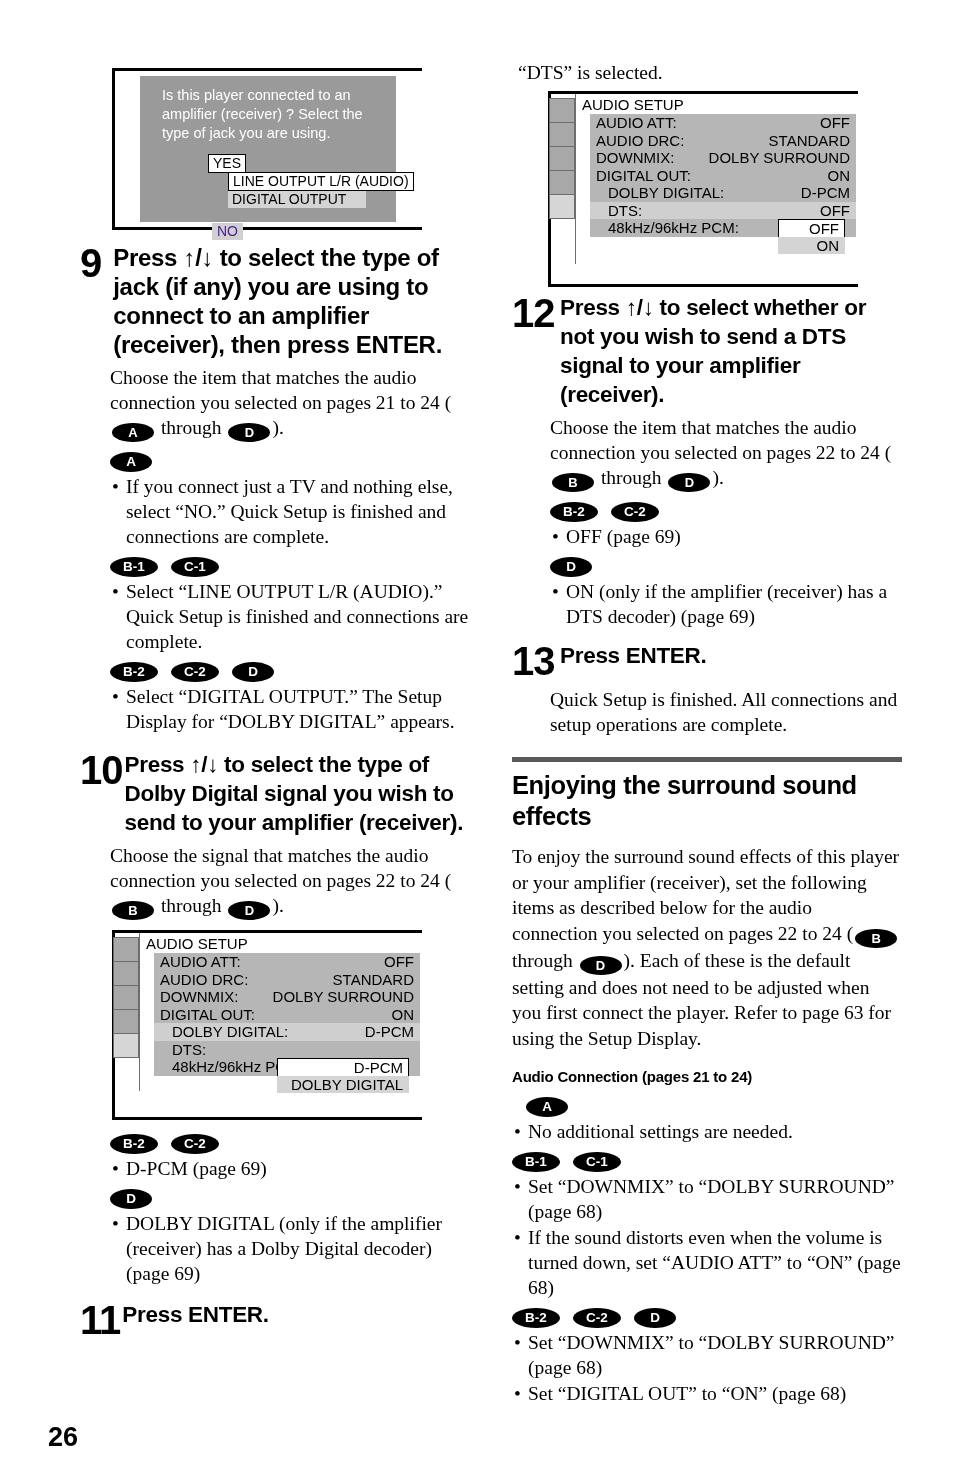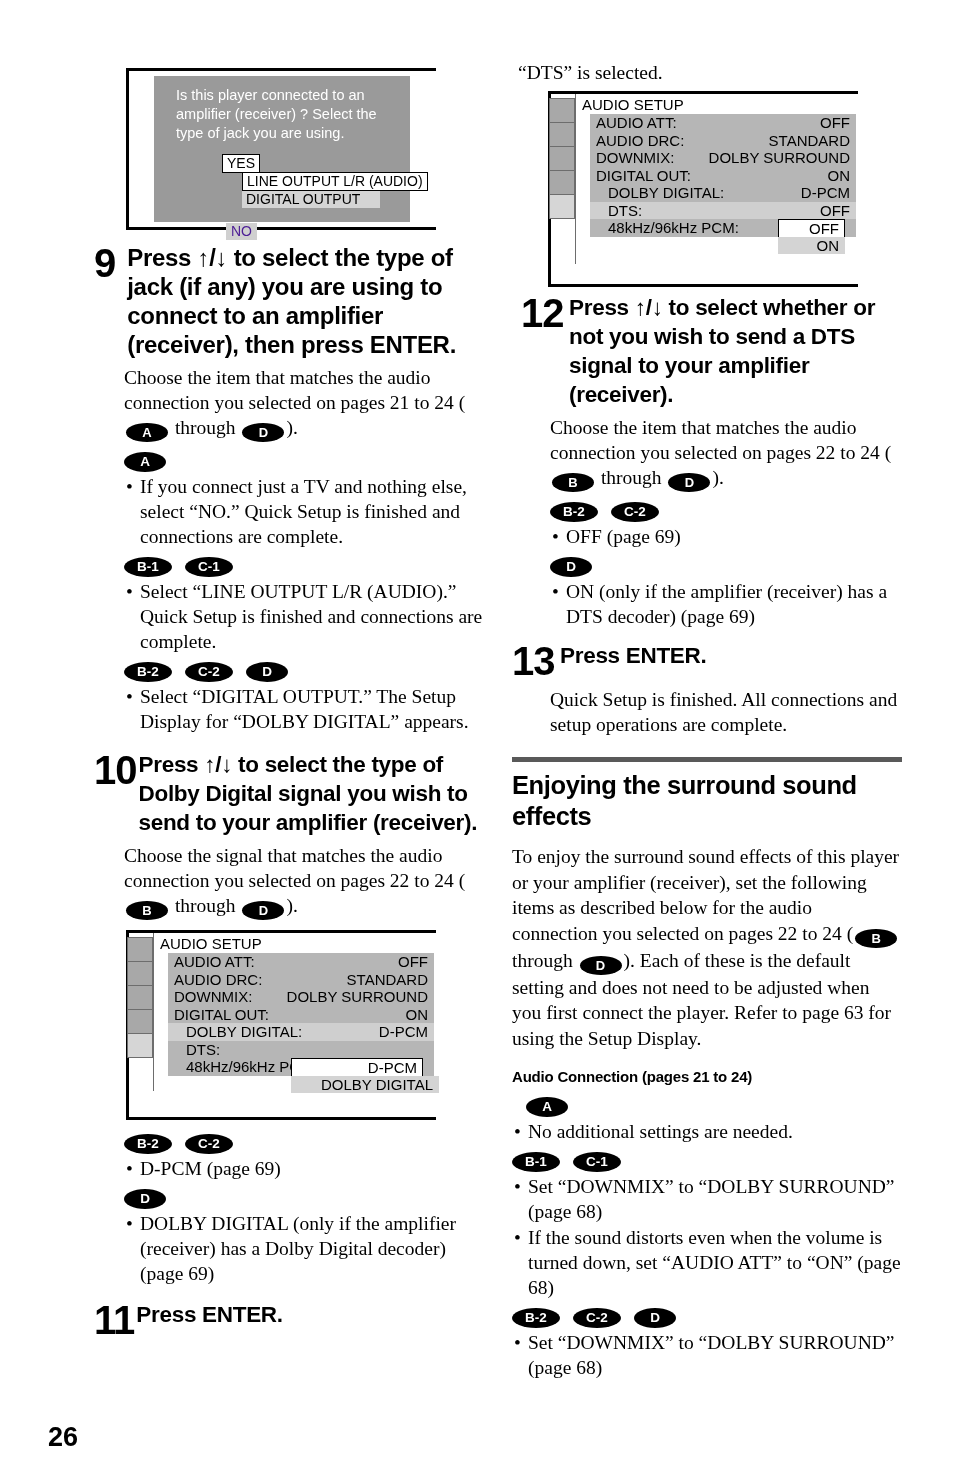--- a/index.html
+++ b/index.html
@@ -8,21 +8,21 @@
     background:#ffffff;
     font-family:"Liberation Serif", serif;
     position:relative;
     overflow:hidden;
   }
   .page{
     position:absolute;left:0;top:0;width:954px;height:1483px;
   }
   
   .col{position:absolute;top:0;width:390px;}
-  .col-left{left:94px;}
+  .col-left{left:80px;}
   .col-right{left:512px;}
 
   
   .step{display:flex;align-items:flex-start;margin:0 0 6px 0;}
   .step-num{
     font-family:"Liberation Sans", sans-serif;
     font-weight:bold;
     font-size:40px;
     line-height:40px;
     color:#000;
@@ -351,21 +351,21 @@
                 <span class="v">D-PCM</span>
               </div>
             <div class="setup-row">
                 <span class="k ind">DTS:</span>
               </div>
             <div class="setup-row">
                 <span class="k ind">48kHz/96kHz PCM:</span>
               </div>
           </div>
           <div class="popbox sel" style="left:137px;top:125px;width:132px;">D-PCM</div>
-          <div class="popbox unsel" style="left:137px;top:142.5px;width:148px;">DOLBY DIGITAL</div>
+          <div class="popbox unsel" style="left:137px;top:142.5px;width:132px;">DOLBY DIGITAL</div>
         </div>
       </div>
     </div>
 
     <div style="margin-left:30px;margin-top:8px;">
       <div class="badge-row">
         <span class="badge w2">B-2</span>
         <span class="badge w2">C-2</span>
       </div>
       <ul class="bullets">
@@ -429,21 +429,21 @@
             <div class="setup-row">
                 <span class="k ind">48kHz/96kHz PCM:</span>
               </div>
           </div>
           <div class="popbox sel" style="left:202px;top:125px;width:67px;">OFF</div>
           <div class="popbox unsel" style="left:202px;top:142.5px;width:67px;">ON</div>
         </div>
       </div>
     </div>
 
-    <div class="step" style="margin-top:2px;margin-left:9px;">
+    <div class="step" style="margin-top:2px;">
       <div class="step-num wide" style="min-width:48px;">12</div>
       <div class="step-title" style="margin-left:0;width:342px;">Press ↑/↓ to select whether or not you wish to send a DTS signal to your amplifier (receiver).</div>
     </div>
     <div class="body-text" style="margin-left:38px;">
       <span>Choose the item that matches the audio connection you selected on pages 22 to 24 (</span><span class="badge-inline">B</span><span> through </span><span class="badge-inline">D</span><span>).</span>
     </div>
 
     <div style="margin-left:38px;">
       <div class="badge-row">
         <span class="badge w2">B-2</span>
@@ -491,18 +491,19 @@
         <li>If the sound distorts even when the volume is turned down, set “AUDIO ATT” to “ON” (page 68)</li>
       </ul>
 
       <div class="badge-row">
         <span class="badge w2">B-2</span>
         <span class="badge w2">C-2</span>
         <span class="badge w1">D</span>
       </div>
       <ul class="bullets">
         <li>Set “DOWNMIX” to “DOLBY SURROUND” (page 68)</li>
+        <li>Set “DIGITAL OUT” to “ON” (page 68)</li>
       </ul>
     </div>
   </div>
 
   <div class="pagenum">26</div>
 </div>
 
 </body></html>

